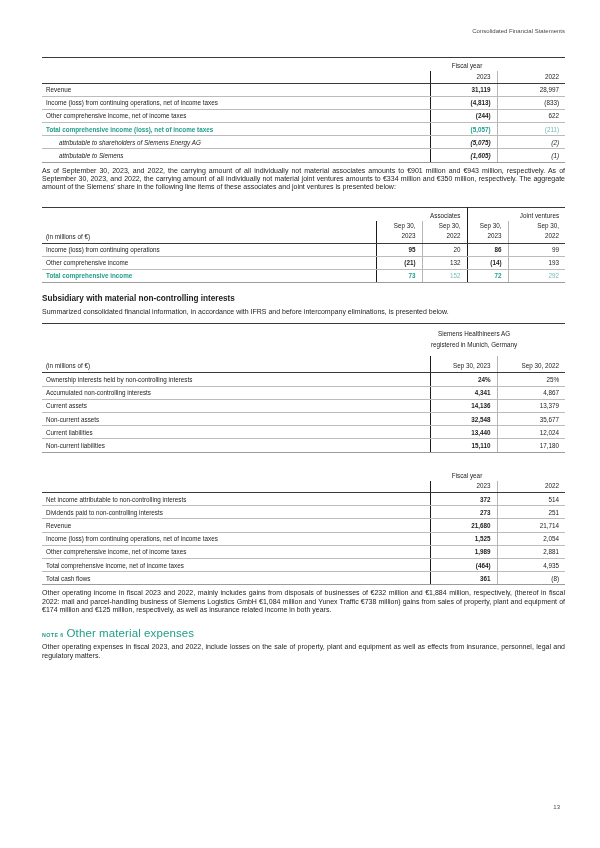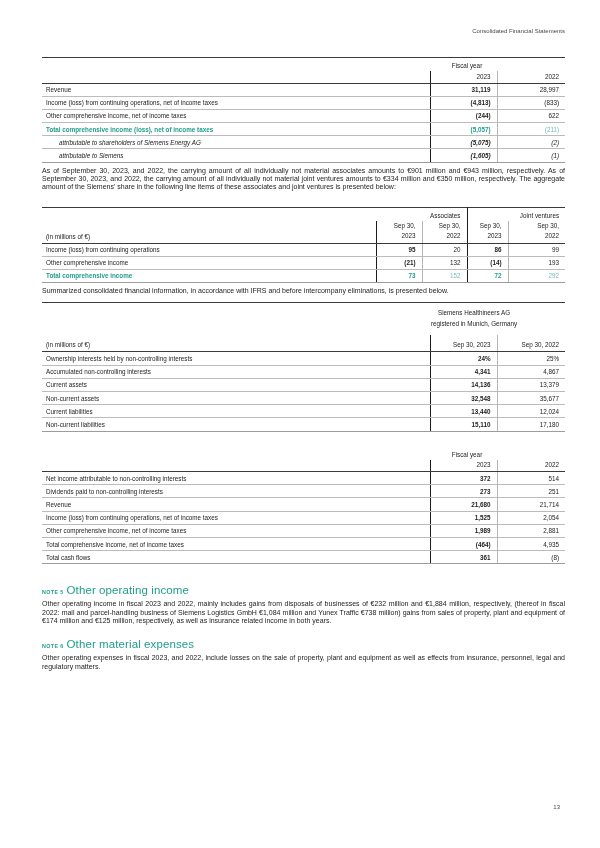--- a/index.html
+++ b/index.html
@@ -169,20 +169,21 @@
         <tr class="total">
           <td class="lbl" style="font-weight:bold">Total comprehensive income</td>
           <td class="c1">73</td>
           <td class="c2">152</td>
           <td class="c3">72</td>
           <td class="c4">292</td>
         </tr>
       </tbody>
     </table>
 
+    <h2 class="sec-h">Subsidiary with material non-controlling interests</h2>
     <p class="body-text">Summarized consolidated financial information, in accordance with IFRS and before intercompany eliminations, is presented below.</p>
 
     <div class="rule"></div>
     <div class="company">
       <div>Siemens Healthineers AG</div>
       <div>registered in Munich, Germany</div>
     </div>
 
     <table class="t t-std">
       <colgroup>
@@ -280,24 +281,20 @@
           <td class="v v22">4,935</td>
         </tr>
         <tr>
           <td class="lbl">Total cash flows</td>
           <td class="v v23">361</td>
           <td class="v v22">(8)</td>
         </tr>
       </tbody>
     </table>
 
-    <div class="note-head">
-      <span class="note-label">NOTE 5</span>
-      <span class="note-title">Other operating income</span>
-    </div>
     <p class="body-text">Other operating income in fiscal 2023 and 2022, mainly includes gains from disposals of businesses of €232 million and €1,884 million, respectively, (thereof in fiscal 2022: mail and parcel-handling business of Siemens Logistics GmbH €1,084 million and Yunex Traffic €738 million) gains from sales of property, plant and equipment of €174 million and €125 million, respectively, as well as insurance related income in both years.</p>
 
     <div class="note-head n6">
       <span class="note-label">NOTE 6</span>
       <span class="note-title">Other material expenses</span>
     </div>
     <p class="body-text">Other operating expenses in fiscal 2023, and 2022, include losses on the sale of property, plant and equipment as well as effects from insurance, personnel, legal and regulatory matters.</p>
   </div>
 
   <div class="page-num">13</div>

